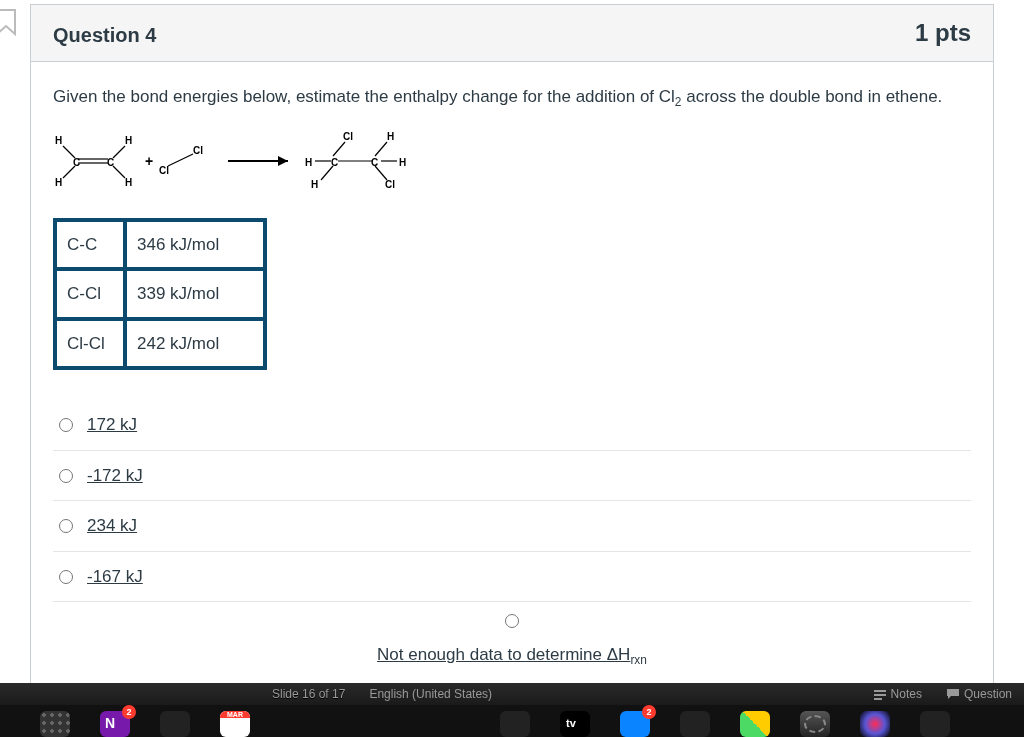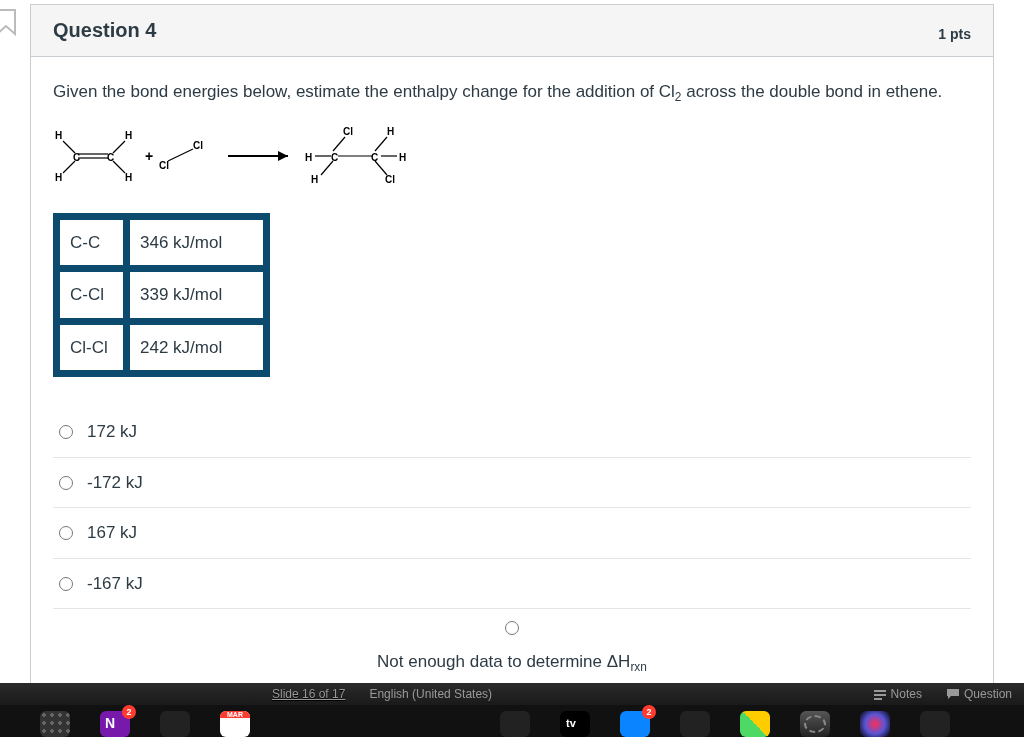--- a/index.html
+++ b/index.html
@@ -26,37 +26,37 @@
   }
   .question-header {
     display: flex;
     justify-content: space-between;
     align-items: flex-end;
     padding: 14px 22px;
     border-bottom: 1px solid #c7cdd1;
     background: #f5f5f5;
   }
   .q-title { font-weight: 700; font-size: 20px; color: #2d3b45; }
-  .q-pts { font-weight: 700; font-size: 14px; color: #2d3b45; }
+  .q-pts { font-weight: 700; font-size: 24px; color: #2d3b45; }
   .question-body { padding: 22px 22px 8px 22px; color: #2d3b45; font-size: 17px; line-height: 1.5; }
   .prompt { margin-bottom: 14px; }
   .prompt sub { font-size: 0.7em; vertical-align: sub; }
   .reaction { margin: 6px 0 14px 0; }
   .bond-table {
     border-collapse: collapse;
     margin-top: 8px;
     font-size: 17px;
   }
   .bond-table td {
-    border: 7px solid #0c4a6e;
+    border: 4px solid #0c4a6e;
     padding: 10px 10px;
     min-width: 70px;
   }
   .bond-table td.val { min-width: 140px; }
-  .answers { margin-top: 30px; }
+  .answers { margin-top: 30px; text-decoration: underline; }
   .answer-row {
     display: flex;
     align-items: center;
     gap: 14px;
     padding: 12px 6px;
     border-bottom: 1px solid #e5e5e5;
     font-size: 17px;
     color: #2d3b45;
   }
   .answer-row:last-child { border-bottom: none; flex-direction: column; }
@@ -69,21 +69,21 @@
     left: 0; right: 0; bottom: 32px;
     height: 22px;
     background: linear-gradient(#2a2a2a,#1a1a1a);
     color: #aaa;
     font-size: 12px;
     display: flex;
     align-items: center;
     padding: 0 12px;
     gap: 24px;
   }
-  .statusbar .sb-slide { margin-left: 260px; text-shadow: 0 1px 0 #000; color: #999; text-decoration: underline; }
+  .statusbar .sb-slide { margin-left: 260px; text-shadow: 0 1px 0 #000; color: #999; }
   .statusbar .sb-lang { color: #999; }
   .statusbar .sb-right { margin-left: auto; display:flex; gap:24px; align-items:flex-start; }
   .statusbar .sb-icon { display:inline-flex; align-items:center; gap:4px; color:#999; }
 
   
   .dock {
     position: absolute;
     left: 0; right: 0; bottom: 0;
     height: 32px;
     background: #111;
@@ -195,21 +195,21 @@
         <label class="answer-row">
           <input type="radio" name="q4" style="">
           <span>172 kJ</span>
         </label>
         <label class="answer-row">
           <input type="radio" name="q4" style="">
           <span>-172 kJ</span>
         </label>
         <label class="answer-row">
           <input type="radio" name="q4" style="">
-          <span>167 kJ</span>
+          <span>234 kJ</span>
         </label>
         <label class="answer-row">
           <input type="radio" name="q4" style="">
           <span>-167 kJ</span>
         </label>
         <label class="answer-row">
           <input type="radio" name="q4" style="">
           <span>Not enough data to determine ΔH<sub>rxn</sub></span>
         </label>
       </div>

